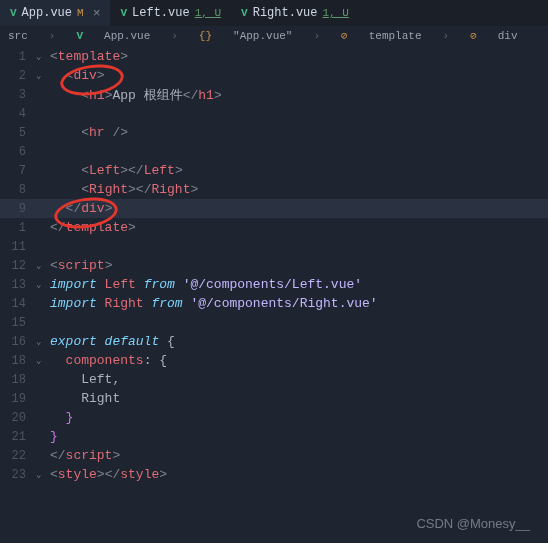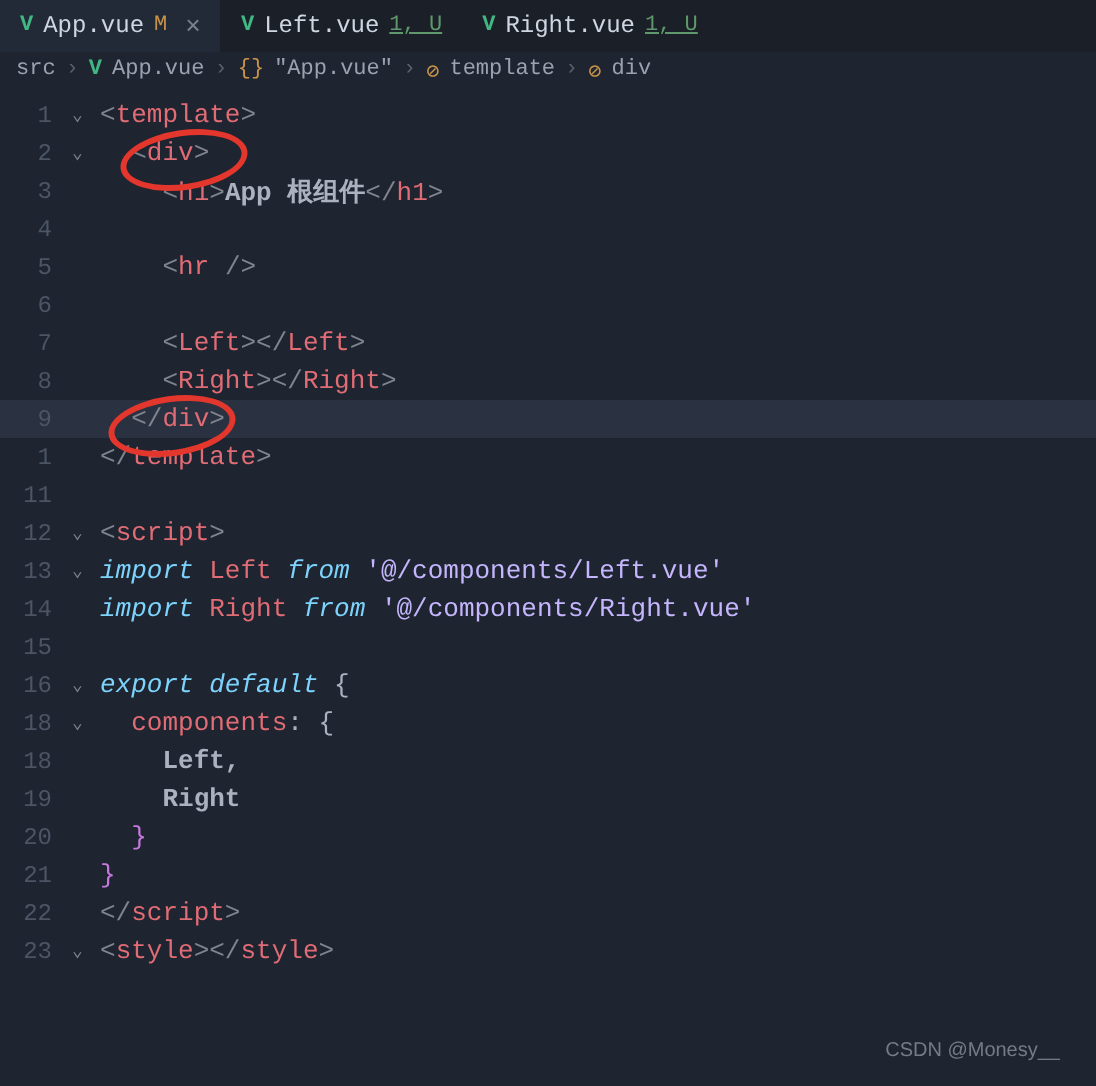--- a/index.html
+++ b/index.html
@@ -6,42 +6,42 @@
 body { width:548px; height:543px; background:#1e2430; font-family:Consolas,'Courier New',monospace; font-size:13px; color:#abb2bf; overflow:hidden; position:relative; }
 .tabs { display:flex; background:#1b2028; height:26px; align-items:center; }
 .tab { display:flex; align-items:center; padding:0 10px; height:100%; gap:5px; cursor:pointer; }
 .tab.active { background:#232a37; }
 .vue-icon { color:#41b883; font-weight:bold; font-size:11px; }
 .tab-name { color:#cfd6e3; font-size:12px; }
 .tab-status { font-size:11px; }
 .mod-m { color:#c9934a; }
 .mod-u { color:#5f986a;text-decoration:underline; }
 .close-x { color:#7a828f; margin-left:4px; }
-.crumbs { display:flex; align-items:flex-start; gap:5px; padding:3px 8px; background:#1e2430; color:#7f8795; font-size:11px; }
+.crumbs { display:flex; align-items:flex-end; gap:21px; padding:3px 8px; background:#1e2430; color:#7f8795; font-size:11px; }
 .crumb-sep { color:#5a616d; }
 .crumb-icon { color:#c9934a; }
 .crumb-text { color:#9aa2b0; }
 .editor { padding:2px 0; }
 .line { display:flex; align-items:center; height:19px; position:relative; }
 .line.hl { background:#2a3140; }
 .gutter { width:36px; text-align:right; padding-right:10px; color:#4c5564; font-size:12px; user-select:none; }
 .fold { width:14px; color:#7a828f; font-size:9px; }
 .code { white-space:pre; }
 .tag { color:#7f848e; }
 .name { color:#e06c75; }
-.text { color:#abb2bf;font-weight:bold; }
+.text { color:#abb2bf; }
 .kw { color:#7dd3fc; font-style:italic; }
 .kw2 { color:#c678dd; }
 .str { color:#c4b5fd; }
 .var { color:#e06c75; }
 .prop { color:#e06c75; }
 .circle { position:absolute; border:3px solid #e3362c; border-radius:50%; pointer-events:none; transform:rotate(-8deg); }
 .c1 { width:64px; height:30px; left:60px; top:65px; }
 .c2 { width:64px; height:30px; left:54px; top:198px; }
-.watermark { position:absolute; right:18px; bottom:12px; color:#aeb4bf; font-size:10px; opacity:.6; font-family:Arial,sans-serif; }
+.watermark { position:absolute; right:18px; bottom:12px; color:#aeb4bf; font-size:13px; opacity:.6; font-family:Arial,sans-serif; }
 .brace { color:#abb2bf; }
 </style>
 </head>
 <body>
 
 <div class="tabs">
   <div class="tab active">
     <span class="vue-icon">V</span>
     <span class="tab-name">App.vue</span>
     <span class="tab-status mod-m">M</span>

